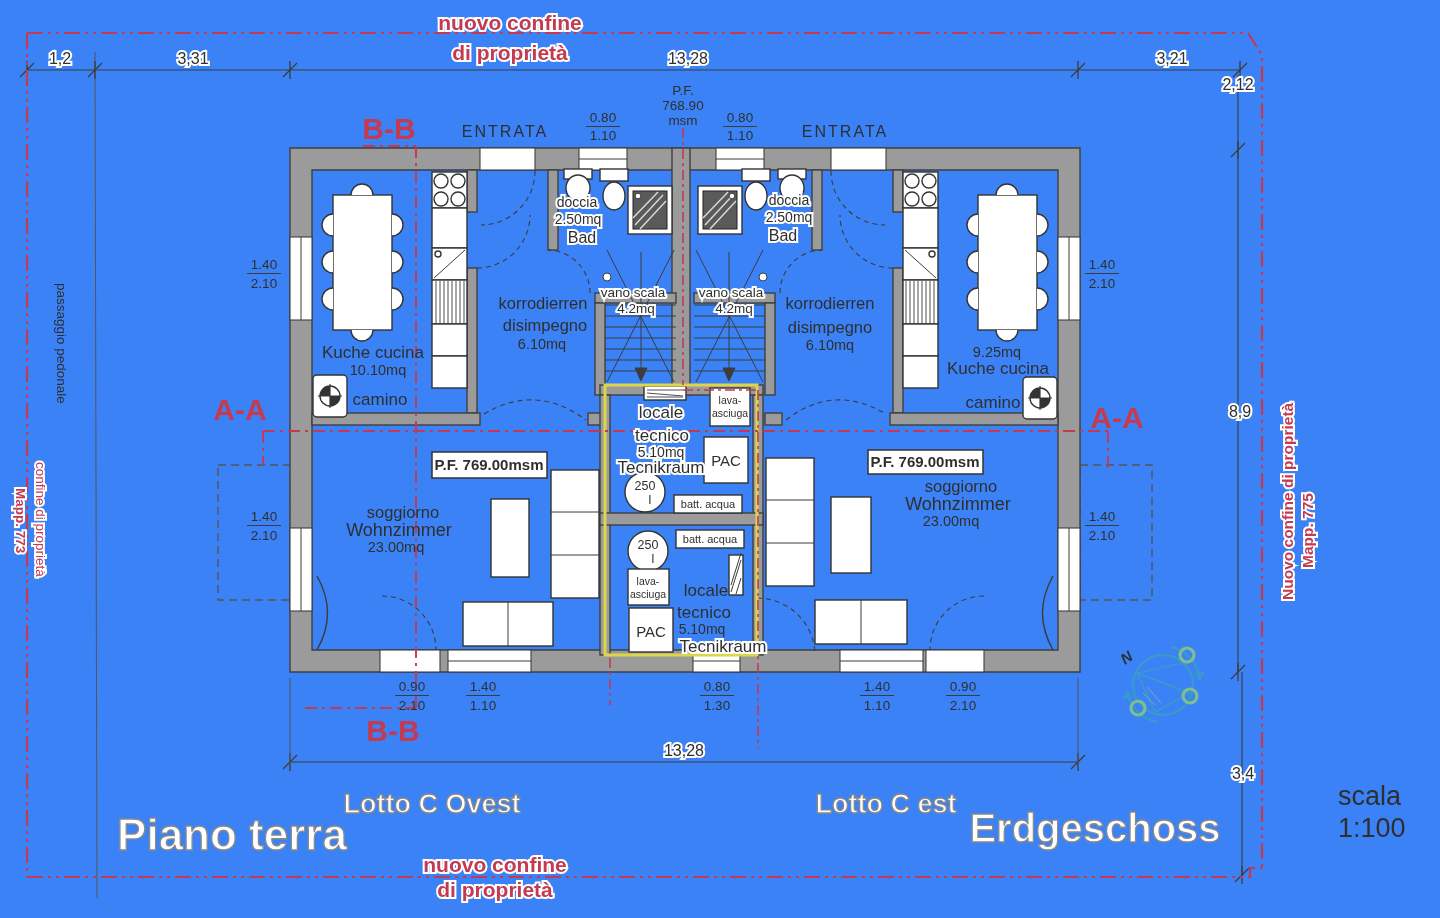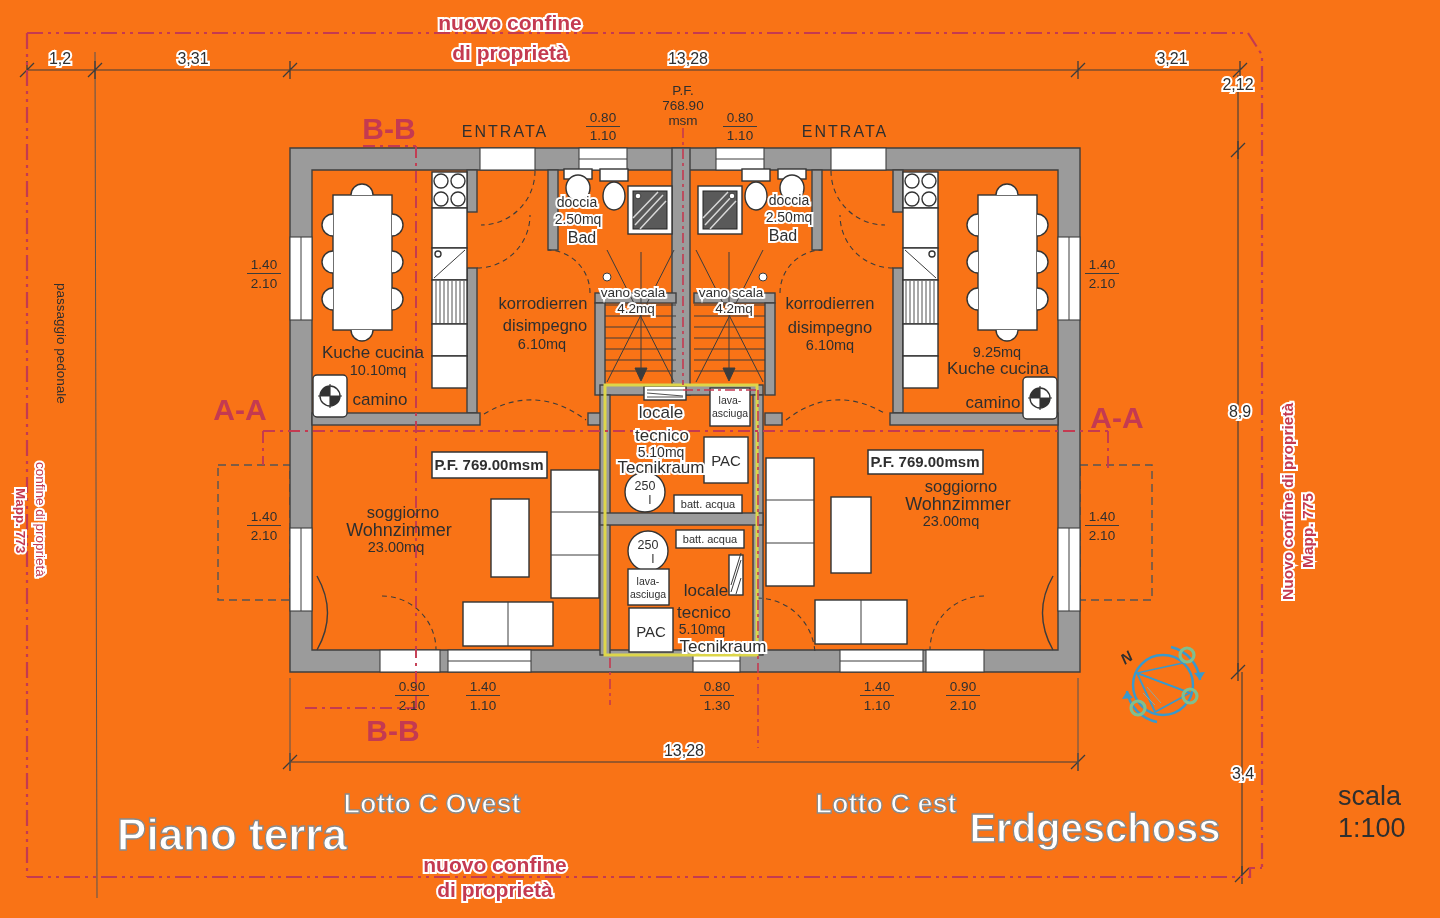--- a/index.html
+++ b/index.html
@@ -1,16 +1,16 @@
 <!DOCTYPE html>
 <html><head>
 <meta charset="utf-8">
 <style>
   html,body{margin:0;padding:0;background:#ffffff;}
-  .page{width:1440px;height:918px;position:relative;background:#f97316;overflow:hidden;}
+  .page{width:1440px;height:918px;position:relative;background:#3b82f6;overflow:hidden;}
   svg{display:block;font-family:"Liberation Sans", sans-serif;}
   text{fill:#2f2f2f;}
   .halo{paint-order:stroke;stroke:#ffffff;stroke-width:4px;}
   .red{fill:#c43a51;}
   .redln{stroke:#c43a51;fill:none;}
   .blk{stroke:#3c3c3c;fill:none;}
   .wall{fill:#9b9b9b;stroke:#3f3f3f;stroke-width:1.4;}
   .open{fill:#ffffff;stroke:#3f3f3f;stroke-width:1.1;}
   .fix{fill:#ffffff;stroke:#333;stroke-width:1.4;}
   .thin{stroke:#555;stroke-width:1;fill:none;}

